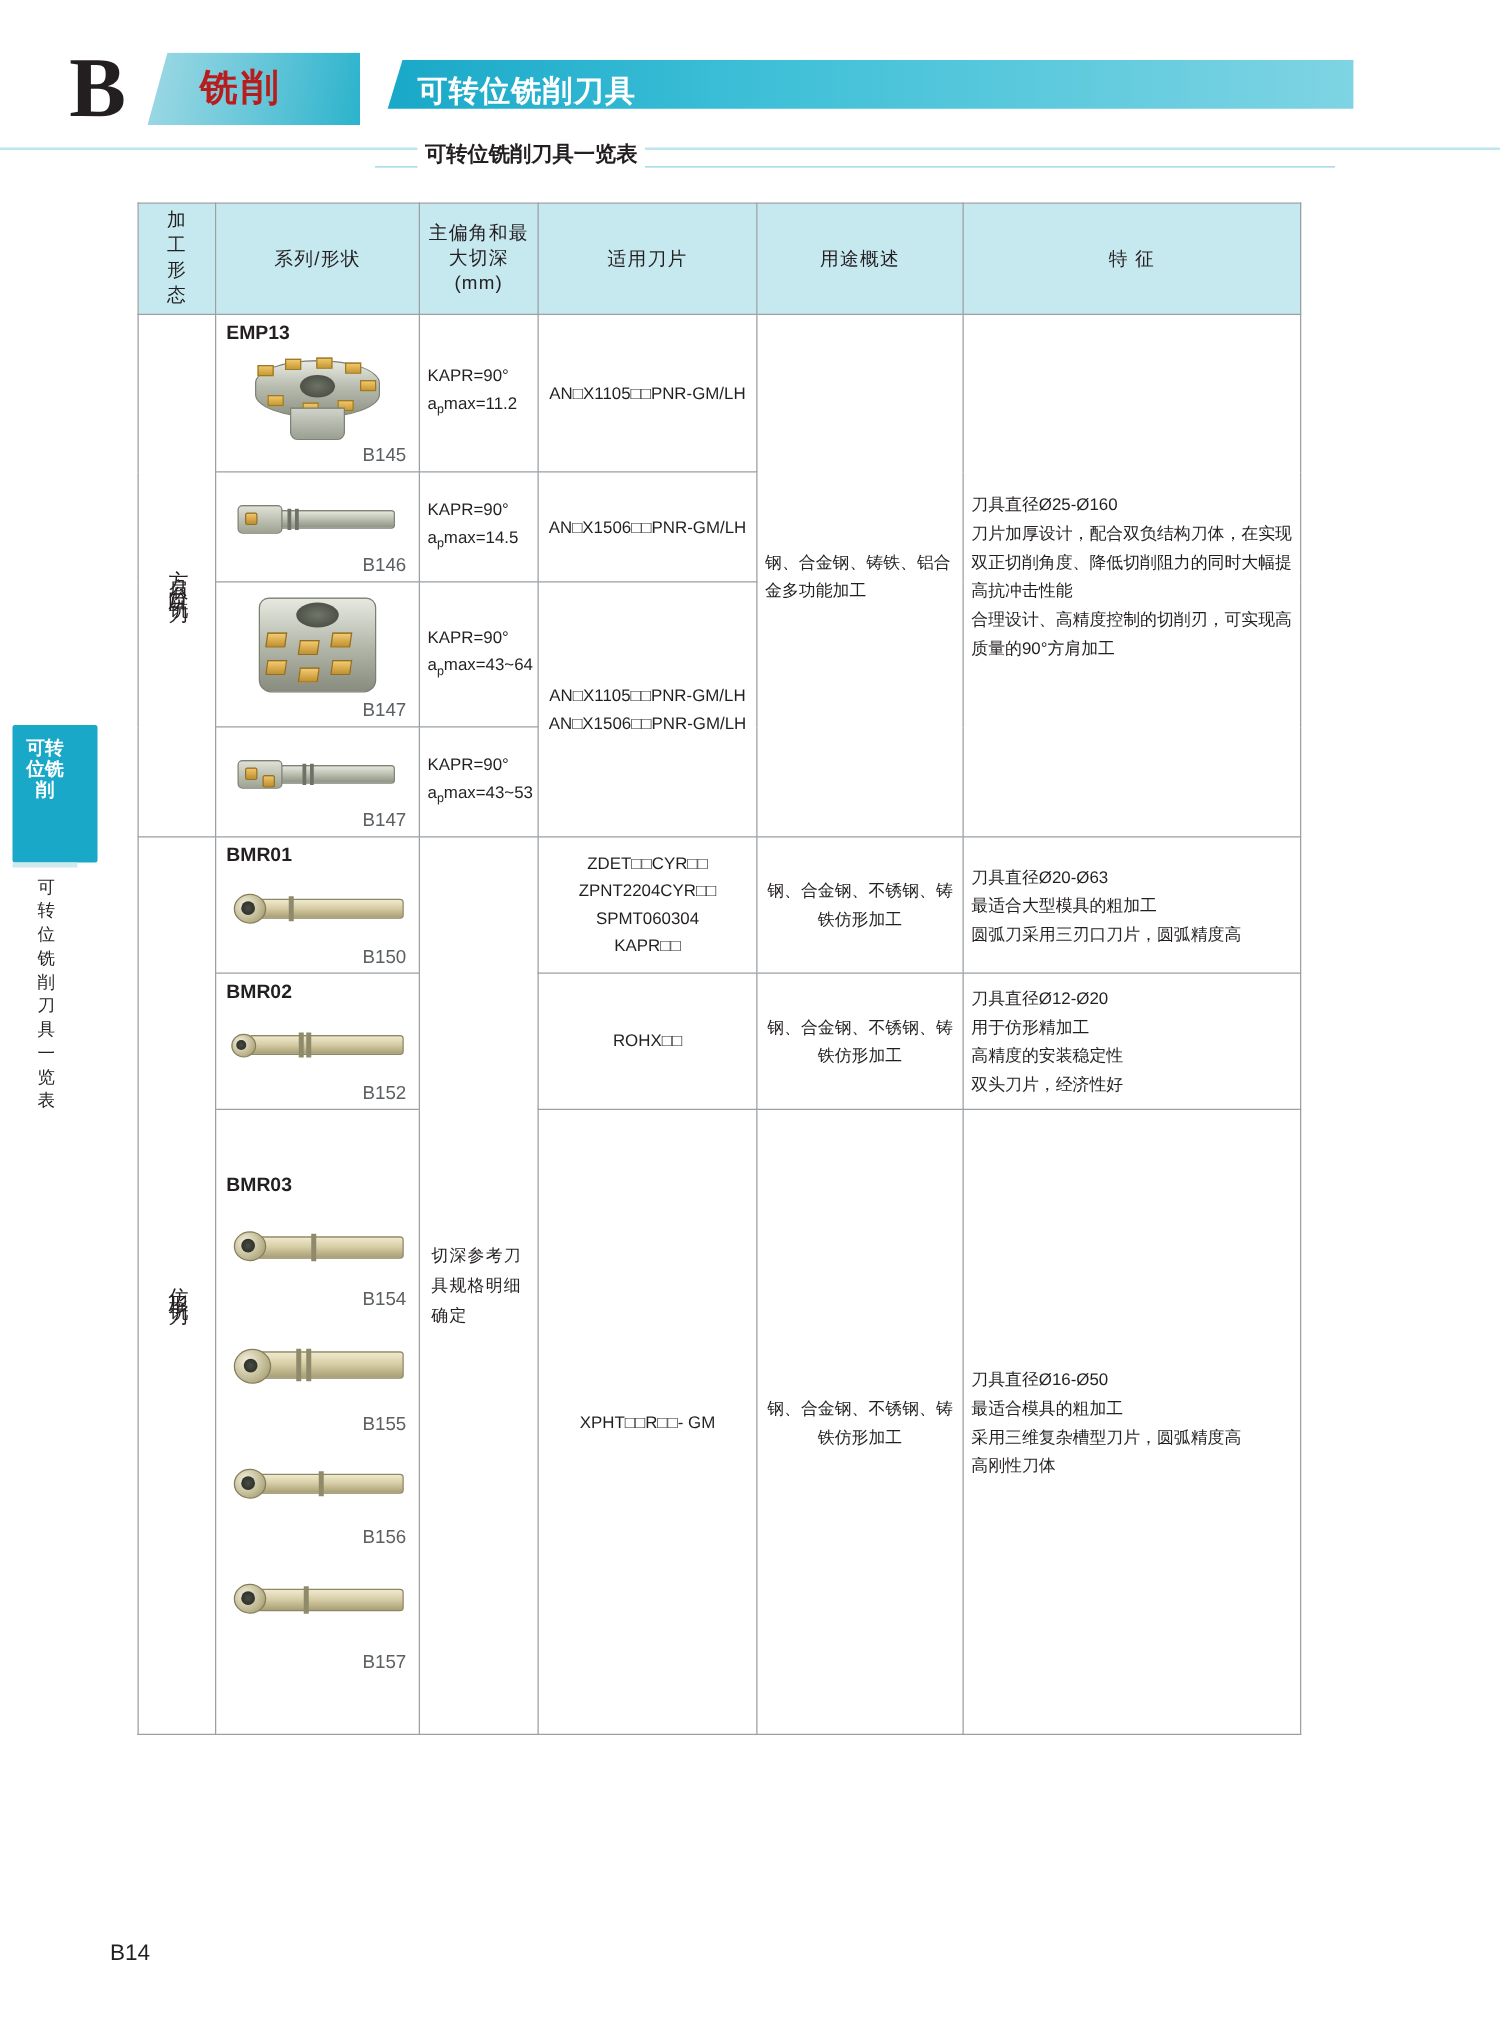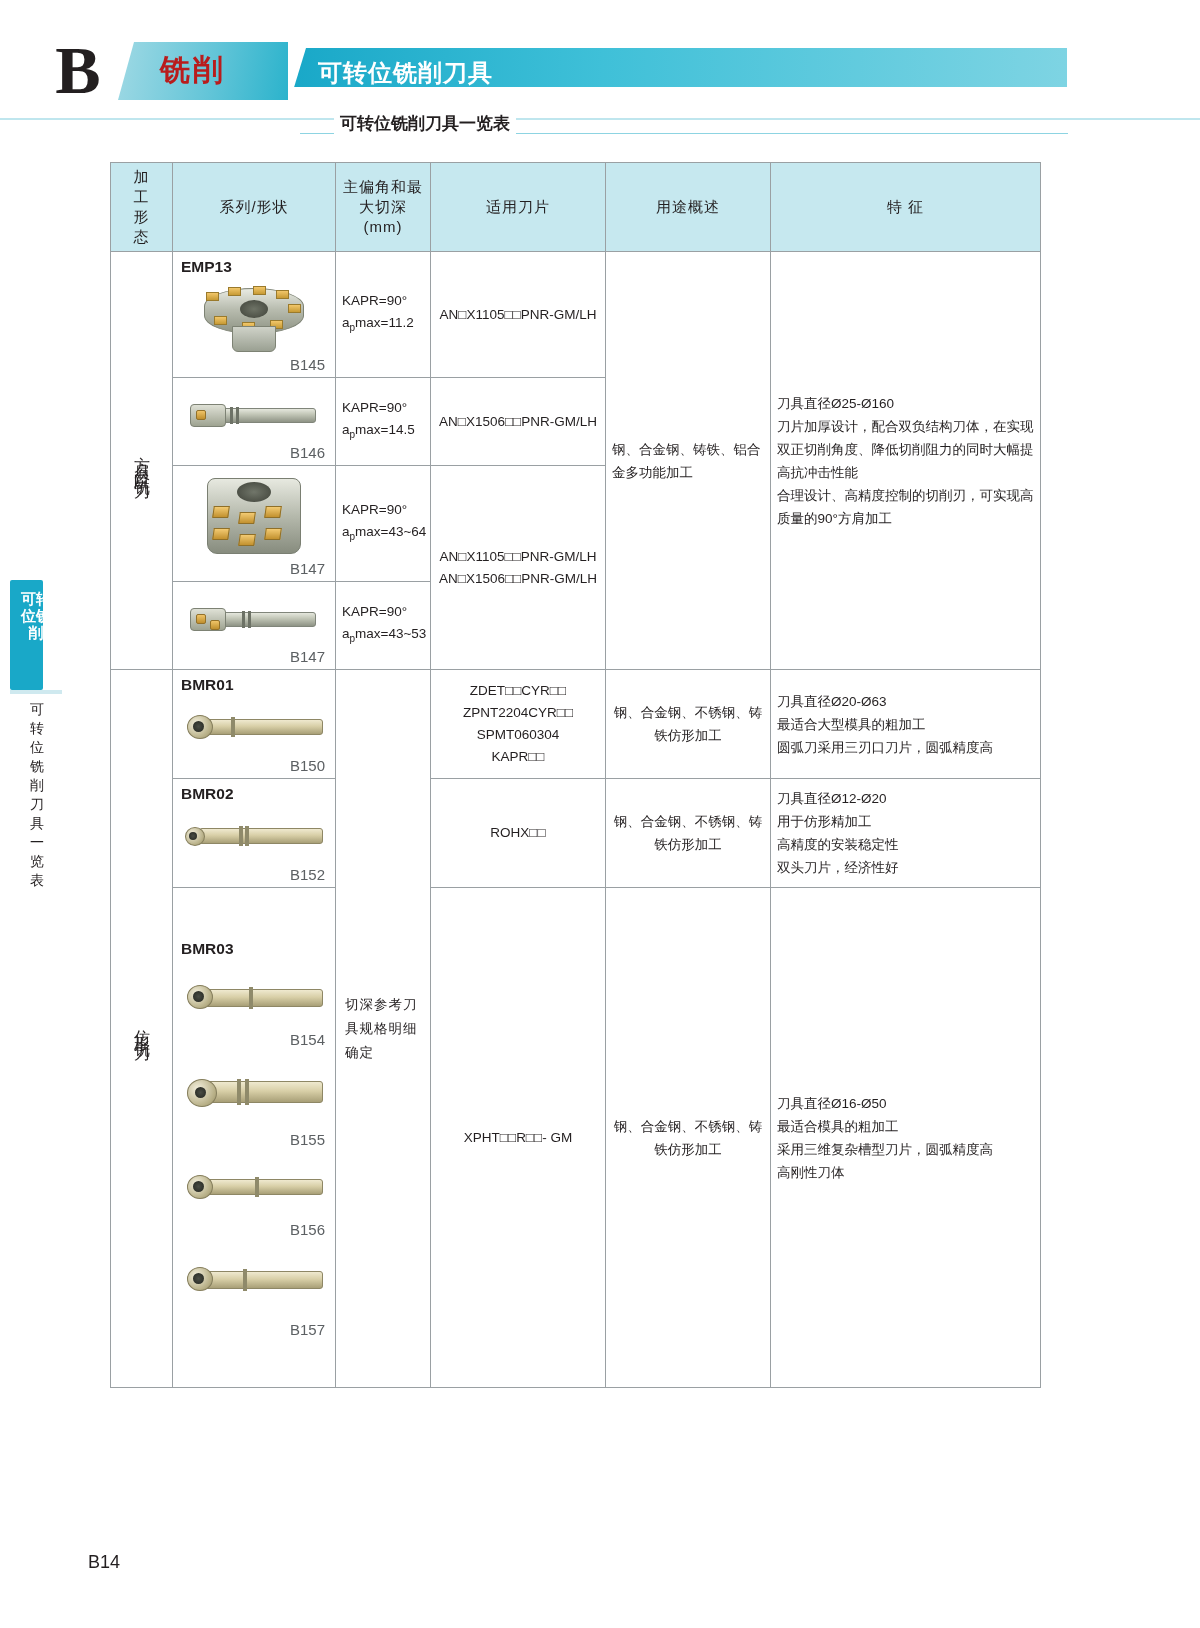--- a/index.html
+++ b/index.html
@@ -42,21 +42,21 @@
   .hdr-cn {
     position: absolute;
     left: 160px; top: 50px;
     font-size: 30px;
     font-weight: bold;
     letter-spacing: 3px;
     color: #b91c1c;
   }
   .hdr-bar {
     position: absolute;
-    left: 292px; top: 48px;
+    left: 308px; top: 48px;
     width: 775px; height: 39px;
     background: linear-gradient(90deg, #19a8c8 0%, #3fc0d8 40%, #7ed4e3 100%);
     clip-path: polygon(14px 0, 775px 0, 775px 46px, 0 46px);
   }
   .hdr-bar-text {
     position: absolute;
     left: 26px; top: 9px;
     font-size: 24px;
     font-weight: bold;
     color: #ffffff;
@@ -80,21 +80,21 @@
   .hdr-thin1 {
     position: absolute;
     left: 0; top: 118px; width: 1200px; height: 2px;
     background: #bfe6ee;
   }
 
   
   .side-tab {
     position: absolute;
     left: 10px; top: 580px;
-    width: 33px; height: 110px;
+    width: 68px; height: 110px;
     background: #19a8c8;
     border-radius: 2px;
   }
   .side-tab span {
     position: absolute;
     top: 10px; left: 6px;
     width: 40px;
     font-size: 15px;
     font-weight: bold;
     color: #ffffff;

